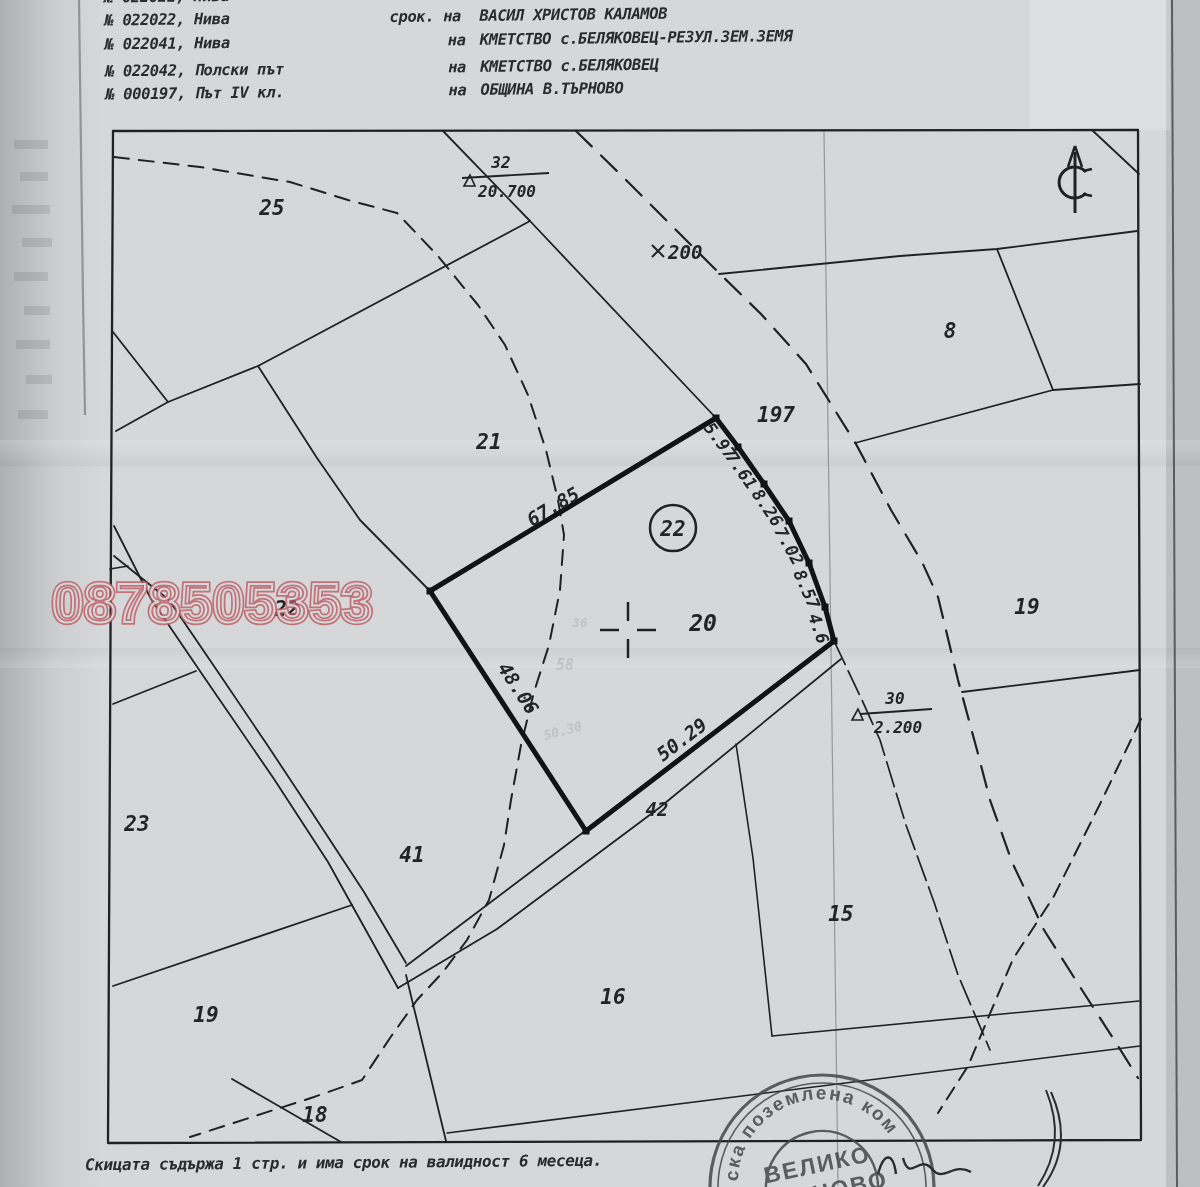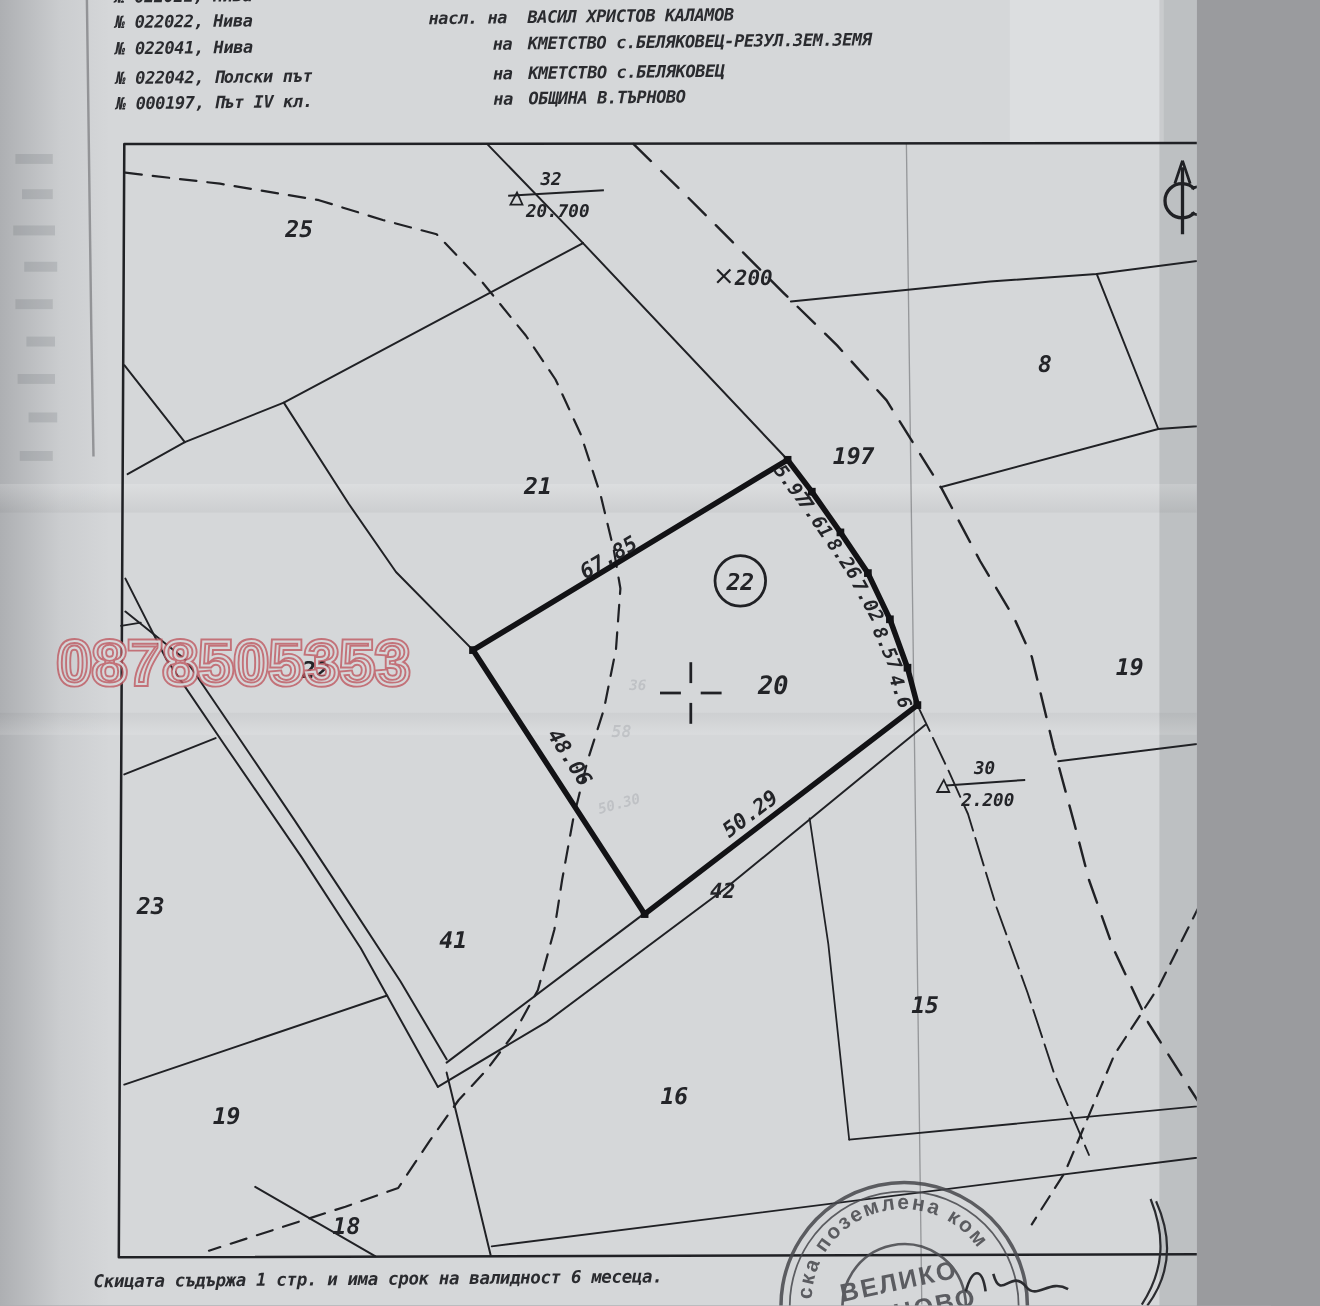--- a/index.html
+++ b/index.html
@@ -1,17 +1,17 @@
 <!DOCTYPE html>
 <html><head>
 <meta charset="utf-8">
 <style>
   html,body{margin:0;padding:0;background:#9a9b9e;}
   .page{
-    position:relative;width:1088px;height:1187px;overflow:hidden;
+    position:relative;width:1200px;height:1187px;overflow:hidden;
     background:#d5d7d9;
     font-family:"DejaVu Sans Mono", monospace;
   }
   .shade{position:absolute;pointer-events:none;}
   .shade.left{left:0;top:0;width:100px;height:100%;
     background:linear-gradient(90deg,rgba(70,72,78,.28),rgba(70,72,78,.07) 55%,rgba(70,72,78,0));}
   .shade.right{right:0;top:0;width:34px;height:100%;background:rgba(120,122,126,.25);}
   .shade.crease1{left:0;top:440px;width:100%;height:26px;
     background:linear-gradient(180deg,rgba(255,255,255,.16),rgba(0,0,0,.04));}
   .shade.crease2{left:0;top:648px;width:100%;height:20px;
@@ -55,21 +55,21 @@
   <div class="shade topright"></div>
 
   <div class="hdr">
     <div class="hdr-row r0">
       <span class="num">№ 022021, Нива</span>
       <span class="prep">на</span>
       <span class="own">ТОТЮ НЕНОВ</span>
     </div>
     <div class="hdr-row r1">
       <span class="num">№ 022022, Нива</span>
-      <span class="prep">насл. на</span>
+      <span class="prep">срок. на</span>
       <span class="own">ВАСИЛ ХРИСТОВ КАЛАМОВ</span>
     </div>
     <div class="hdr-row r2">
       <span class="num">№ 022041, Нива</span>
       <span class="prep">на</span>
       <span class="own">КМЕТСТВО с.БЕЛЯКОВЕЦ-РЕЗУЛ.ЗЕМ.ЗЕМЯ</span>
     </div>
     <div class="hdr-row r3">
       <span class="num">№ 022042, Полски път</span>
       <span class="prep">на</span>

